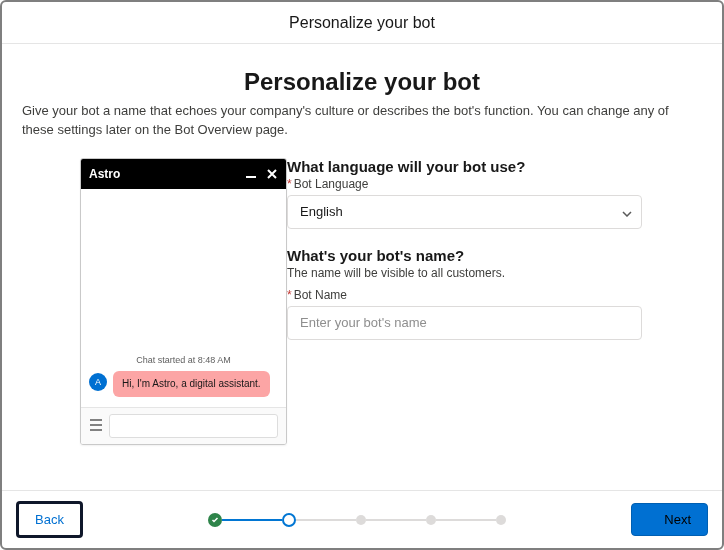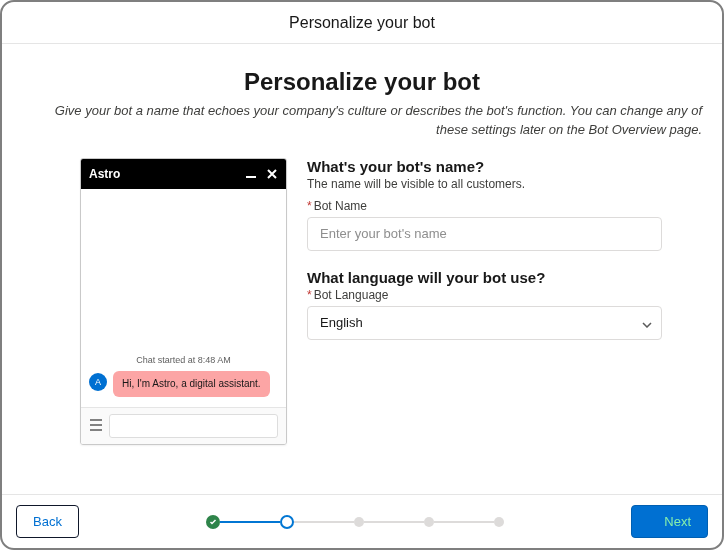--- a/index.html
+++ b/index.html
@@ -1,32 +1,32 @@
 <!DOCTYPE html>
 <html><head>
 <meta charset="utf-8">
 <style>
   html, body { margin: 0; padding: 0; font-family: -apple-system, "Salesforce Sans", "Segoe UI", Arial, sans-serif; background: #fff; color: #181818; }
   .window {
     width: 724px; height: 550px; box-sizing: border-box;
-    border: 2px solid #7f7f7f; border-radius: 14px; position: relative;
+    border: 2px solid #7f7f7f; border-radius: 6px; position: relative;
     display: flex; flex-direction: column; overflow: hidden;
   }
   .modal-header {
     text-align: center; font-size: 16px; padding: 12px 0 11px;
     border-bottom: 1px solid #e5e5e5; font-weight: 400;
   }
   .content {
     flex: 1; overflow: auto; padding: 24px 18px 0;
     display: flex; flex-direction: column; align-items: center;
   }
   .page-title { font-size: 24px; font-weight: 700; margin: 0 0 6px; text-align: center; }
-  .page-subtitle { font-size: 13px; color: #3e3e3c; text-align: right; max-width: 680px; line-height: 1.45; margin: 0 0 18px; font-style: italic; }
-
-  .main-row { display: flex; gap: 20px; width: 100%; padding: 0 0 10px 60px; box-sizing: border-box; }
+  .page-subtitle { font-size: 13px; color: #3e3e3c; text-align: left; max-width: 680px; line-height: 1.45; margin: 0 0 18px; }
+
+  .main-row { display: flex; width: 100%; padding: 0 0 10px 60px; box-sizing: border-box; }
 
   
   .chat-preview {
     width: 205px; height: 285px; border: 1px solid #c9c9c9; border-radius: 3px;
     display: flex; flex-direction: column; overflow: hidden; flex-shrink: 0;
     box-shadow: 0 1px 2px rgba(0,0,0,0.06);
   }
   .chat-header {
     background: #000; color: #fff; font-size: 12px; font-weight: 600;
     padding: 8px 8px; display: flex; align-items: center; justify-content: space-between;
@@ -72,26 +72,26 @@
     position: absolute; right: 10px; top: 50%; transform: translateY(-50%);
     pointer-events: none; color: #5a5a5a;
   }
 
   
   .footer {
     border-top: 1px solid #e5e5e5; padding: 10px 14px;
     display: flex; align-items: center; justify-content: space-between;
   }
   .btn {
-    border: 1px solid #0f172a; background: #fff; border-radius: 4px;
+    border: 3px solid #0f172a; background: #fff; border-radius: 4px;
     padding: 8px 16px; font-size: 13px; cursor: pointer;
   }
   .btn-back { color: #0070d2; }
   .btn-next {
-    background: #0070d2; border: 1px solid #005fb2; color: #86efac; font-weight: 400; padding-left: 32px;
+    background: #0070d2; border: 1px solid #005fb2; color: #000000; font-weight: 400; padding-left: 32px;
   }
   .progress {
     flex: 1; display: flex; align-items: center; justify-content: center; gap: 0; position: relative;
   }
   .pline {
     height: 2px; width: 60px;
   }
   .pline.done { background: #0176d3; }
   .pline.idle { background: #dddbda; }
   .pdot {
@@ -147,37 +147,37 @@
                 <path d="M1 1H13M1 6H13M1 11H13" stroke="#5a5a5a" stroke-width="1.5"></path>
               </svg>
           </span>
           <div class="chat-input"></div>
         </div>
       </div>
 
       <div class="form-col">
 
         <div class="block">
-          <h3 class="section-heading">What's your bot's name?</h3>
-          <p class="section-sub">The name will be visible to all customers.</p>
-          <label class="field-label"><span class="req">*</span><span>Bot Name</span></label>
-          <input class="text-input" type="text" placeholder="Enter your bot's name" style="">
-        </div>
-
-        <div class="block">
           <h3 class="section-heading">What language will your bot use?</h3>
           <label class="field-label"><span class="req">*</span><span>Bot Language</span></label>
           <div class="select-wrap">
             <input class="text-input" type="text" readonly="" value="English" style="">
             <span class="caret">
               <svg width="10" height="6" viewBox="0 0 10 6">
                   <path d="M1 1 L5 5 L9 1" stroke="#5a5a5a" stroke-width="1.5" fill="none"></path>
                 </svg>
             </span>
           </div>
+        </div>
+
+        <div class="block">
+          <h3 class="section-heading">What's your bot's name?</h3>
+          <p class="section-sub">The name will be visible to all customers.</p>
+          <label class="field-label"><span class="req">*</span><span>Bot Name</span></label>
+          <input class="text-input" type="text" placeholder="Enter your bot's name" style="">
         </div>
 
       </div>
 
     </div>
   </div>
 
   <div class="footer">
     <button class="btn btn-back">Back</button>
 

